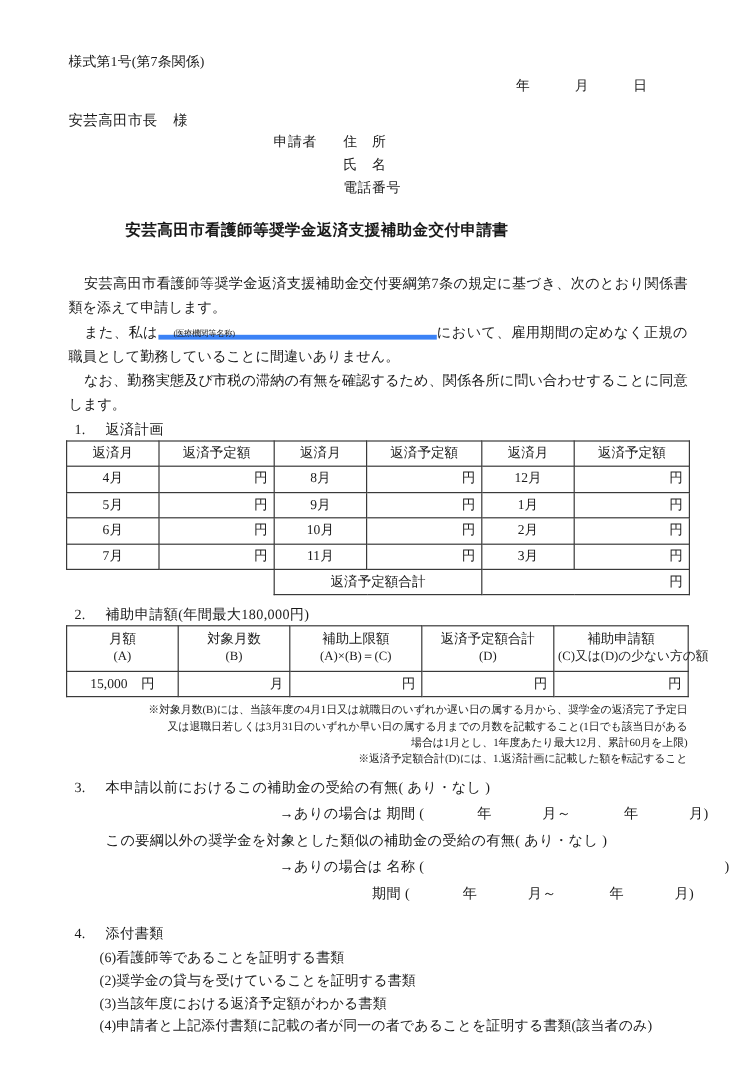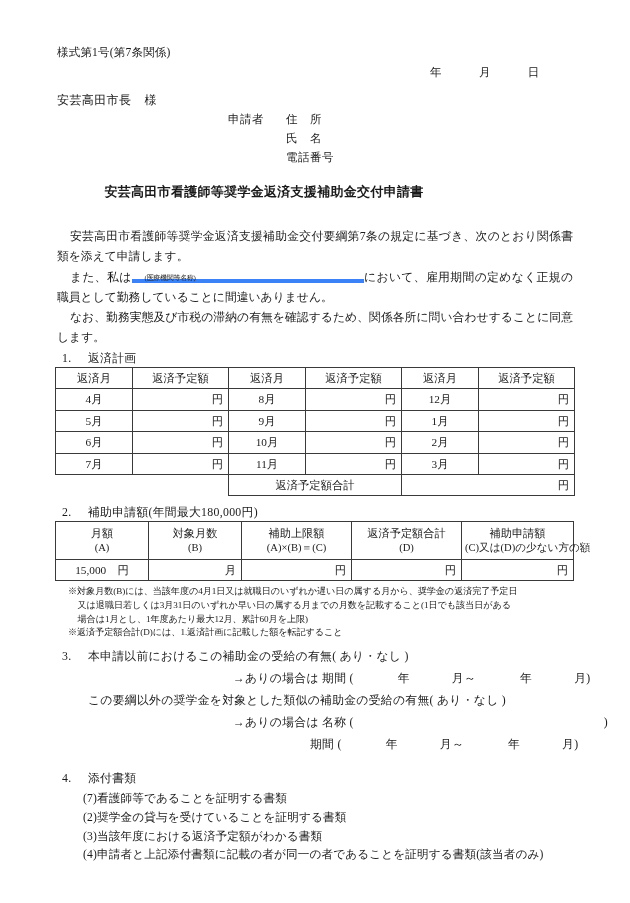--- a/index.html
+++ b/index.html
@@ -165,21 +165,21 @@
   
   .notes {
     position: absolute;
     left: 68px;
     top: 585px;
     width: 505px;
     font-size: 9.1px;
     line-height: 1.52;
     letter-spacing: -0.05px;
   }
-  .notes p { margin: 0; }
+  .notes p { margin: 0; text-align: right; }
   .notes p.hang {
     padding-left: 1.05em;
     text-indent: -1.05em;
   }
 
   
   .s3-line {
     position: absolute;
     font-size: 11.8px;
     white-space: nowrap;
@@ -371,19 +371,19 @@
 
   <div class="s3-line" style="left:310px; top:736px;text-align:center;">
     <span>期間 (</span><span class="gap-y"></span><span>年</span><span class="gap-m"></span><span>月～</span><span class="gap-y"></span><span>年</span><span class="gap-m"></span><span>月)</span>
   </div>
 
   <div class="sec-head" style="left:62px; top:770px;">
     <span class="num">4.</span><span>添付書類</span>
   </div>
 
   <div class="attach-list">
-    <div>(7)看護師等であることを証明する書類</div>
+    <div>(6)看護師等であることを証明する書類</div>
     <div>(2)奨学金の貸与を受けていることを証明する書類</div>
     <div>(3)当該年度における返済予定額がわかる書類</div>
     <div>(4)申請者と上記添付書類に記載の者が同一の者であることを証明する書類(該当者のみ)</div>
   </div>
 
 </div>
 
 </body></html>

